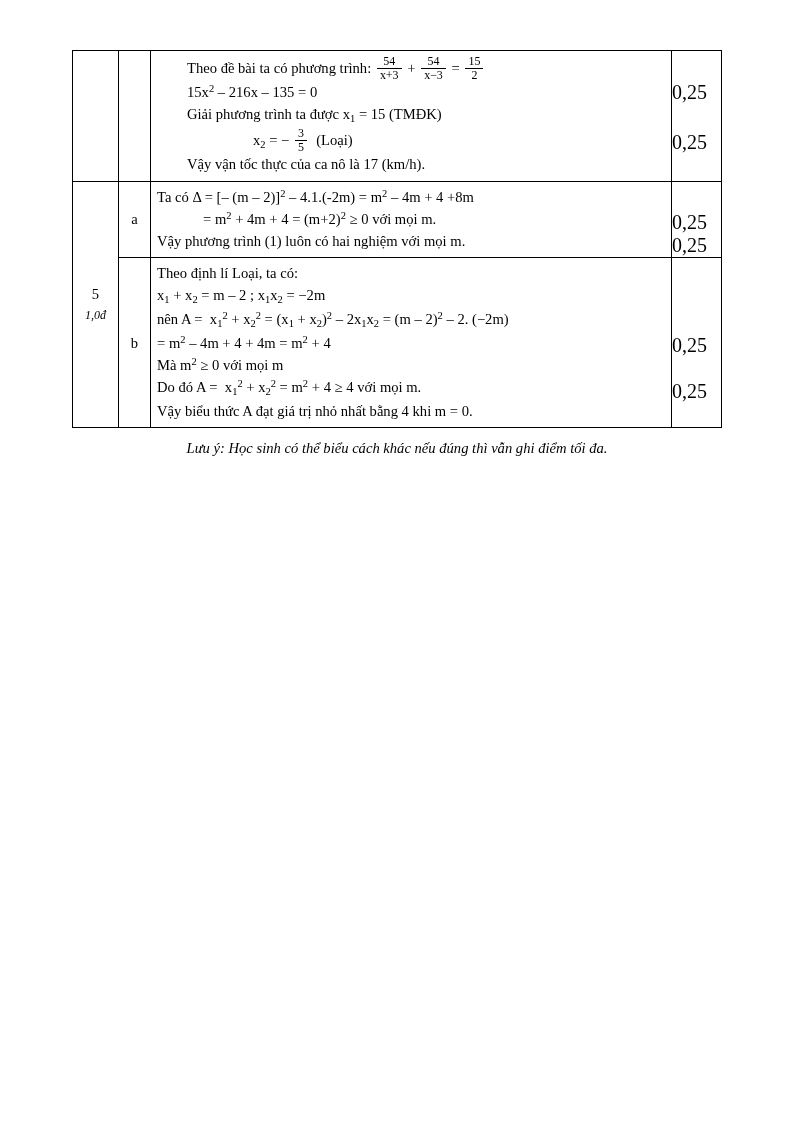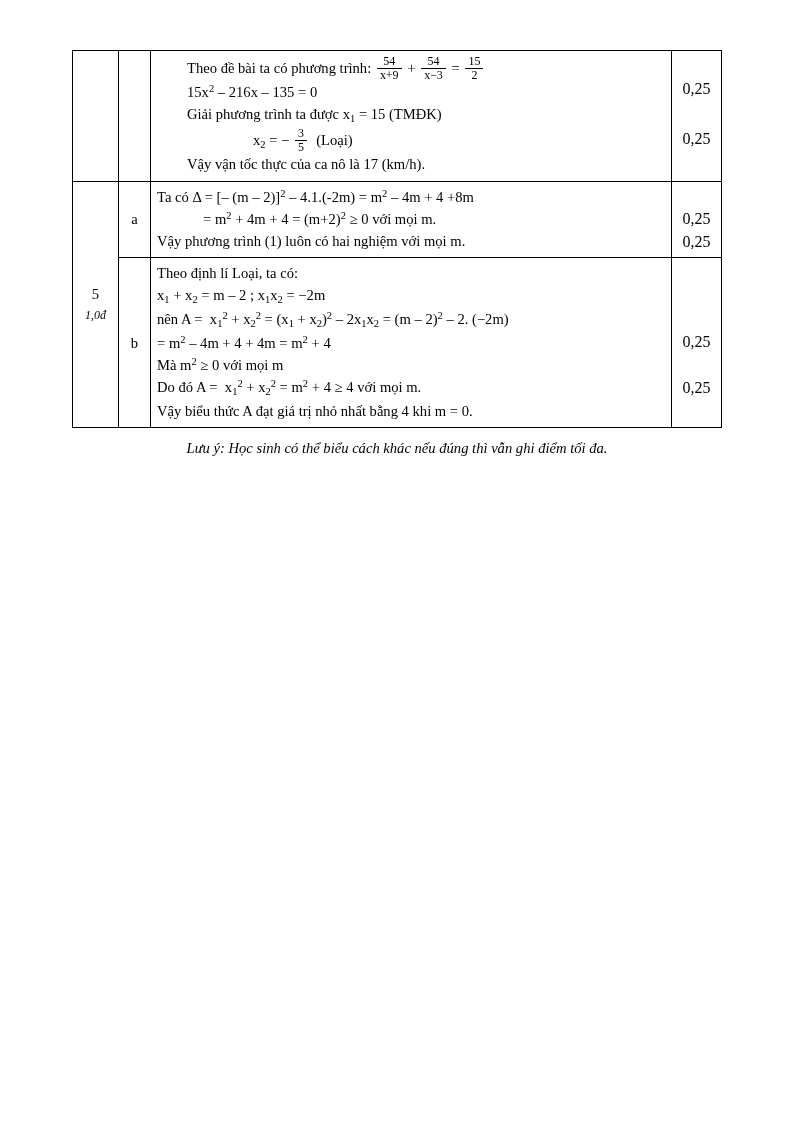--- a/index.html
+++ b/index.html
@@ -39,22 +39,22 @@
 
   .score-cell {
     position: relative;
     padding: 0;
     text-align: center;
   }
   .score-cell .sc {
     position: absolute;
     left: 0;
     right: 0;
-    text-align: center;
-    font-size: 16px;
+    text-align: left;
+    font-size: 20px;
   }
 
   .num-cell {
     position: relative;
     padding: 0;
   }
   .num-cell .numwrap {
     position: absolute;
     left: 0; right: 0;
     top: 50%;
@@ -120,21 +120,21 @@
     <tbody>
 
       <tr>
         <td class="col-num num-cell"></td>
         <td class="col-part part-cell"></td>
         <td class="col-body">
           <div class="line indent-1">
             <span>Theo đề bài ta có phương trình:</span>
             <span class="frac">
               <span class="n">54</span>
-              <span class="d">x+9</span>
+              <span class="d">x+3</span>
             </span>
             <span>+</span>
             <span class="frac">
               <span class="n">54</span>
               <span class="d">x−3</span>
             </span>
             <span>=</span>
             <span class="frac">
               <span class="n">15</span>
               <span class="d">2</span>

